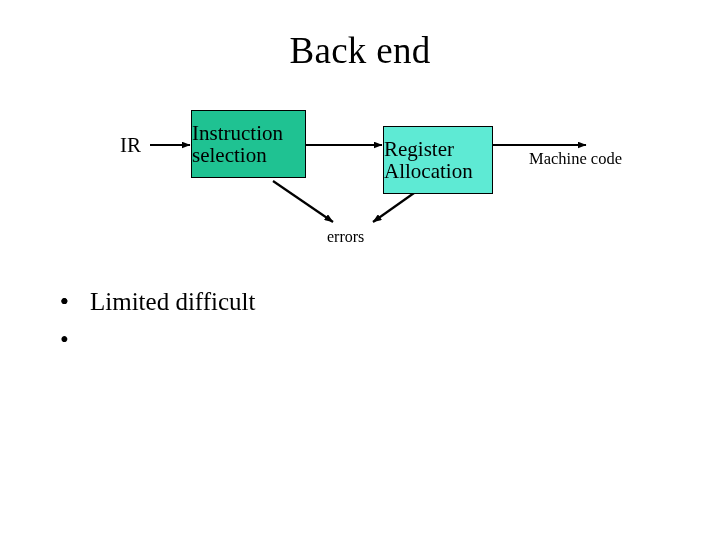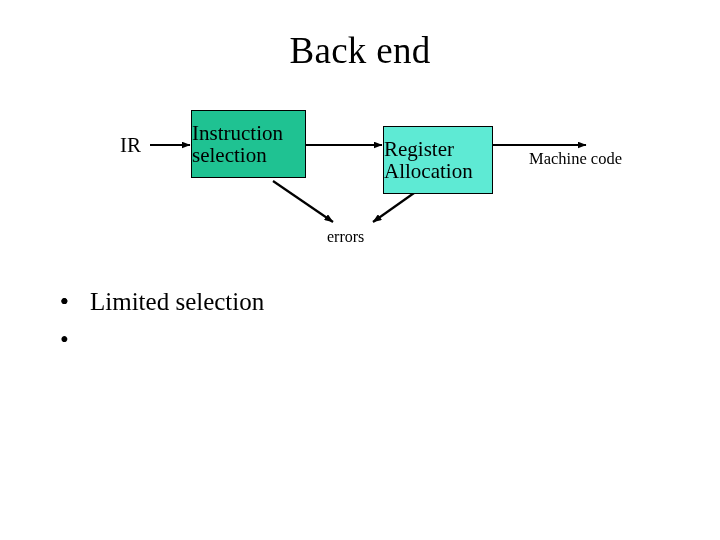--- a/index.html
+++ b/index.html
@@ -181,20 +181,20 @@
     <div class="diagram-label" id="label-errors">errors</div>
 
   </div>
 
   <ul id="bullet-list">
     <li class="bullet-item">
       <span class="bullet-marker">•</span>
     </li>
     <li class="bullet-item">
       <span class="bullet-marker">•</span>
-      <span>Limited selection</span>
+      <span>Limited difficult</span>
     </li>
     <li class="bullet-item">
       <span class="bullet-marker">•</span>
     </li>
   </ul>
 
 </div>
 
 </body></html>

